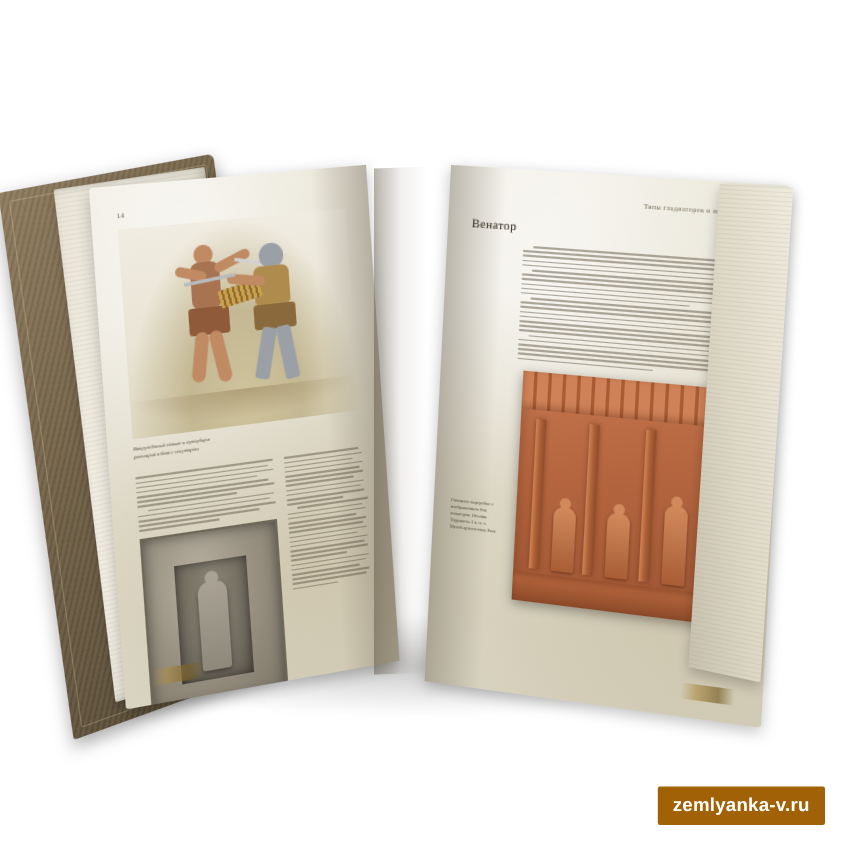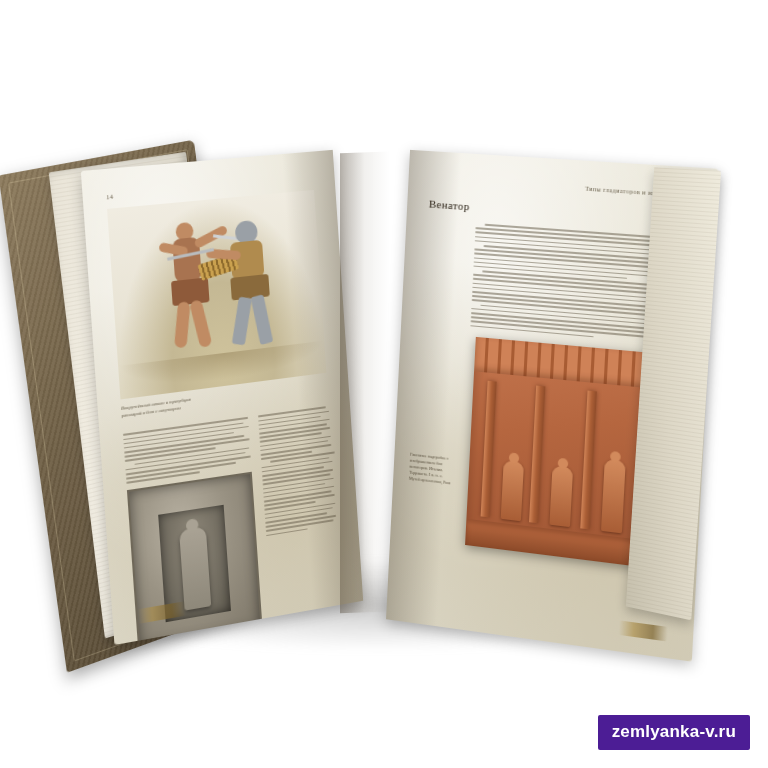--- a/index.html
+++ b/index.html
@@ -367,21 +367,21 @@
     opacity: .85;
   }
   .gilt.l { left: 24px; bottom: 16px; }
   .gilt.r { right: 24px; bottom: 16px; }
 
   
   .watermark {
     position: absolute;
     right: 18px;
     bottom: 18px;
-    background: #4c1d95;
+    background: #a16207;
     color: #ffffff;
     font-family: "Liberation Sans", sans-serif;
     font-weight: bold;
     font-size: 17px;
     letter-spacing: .2px;
     padding: 7px 14px 8px 14px;
     border-radius: 2px;
   }
 </style>
 </head>

